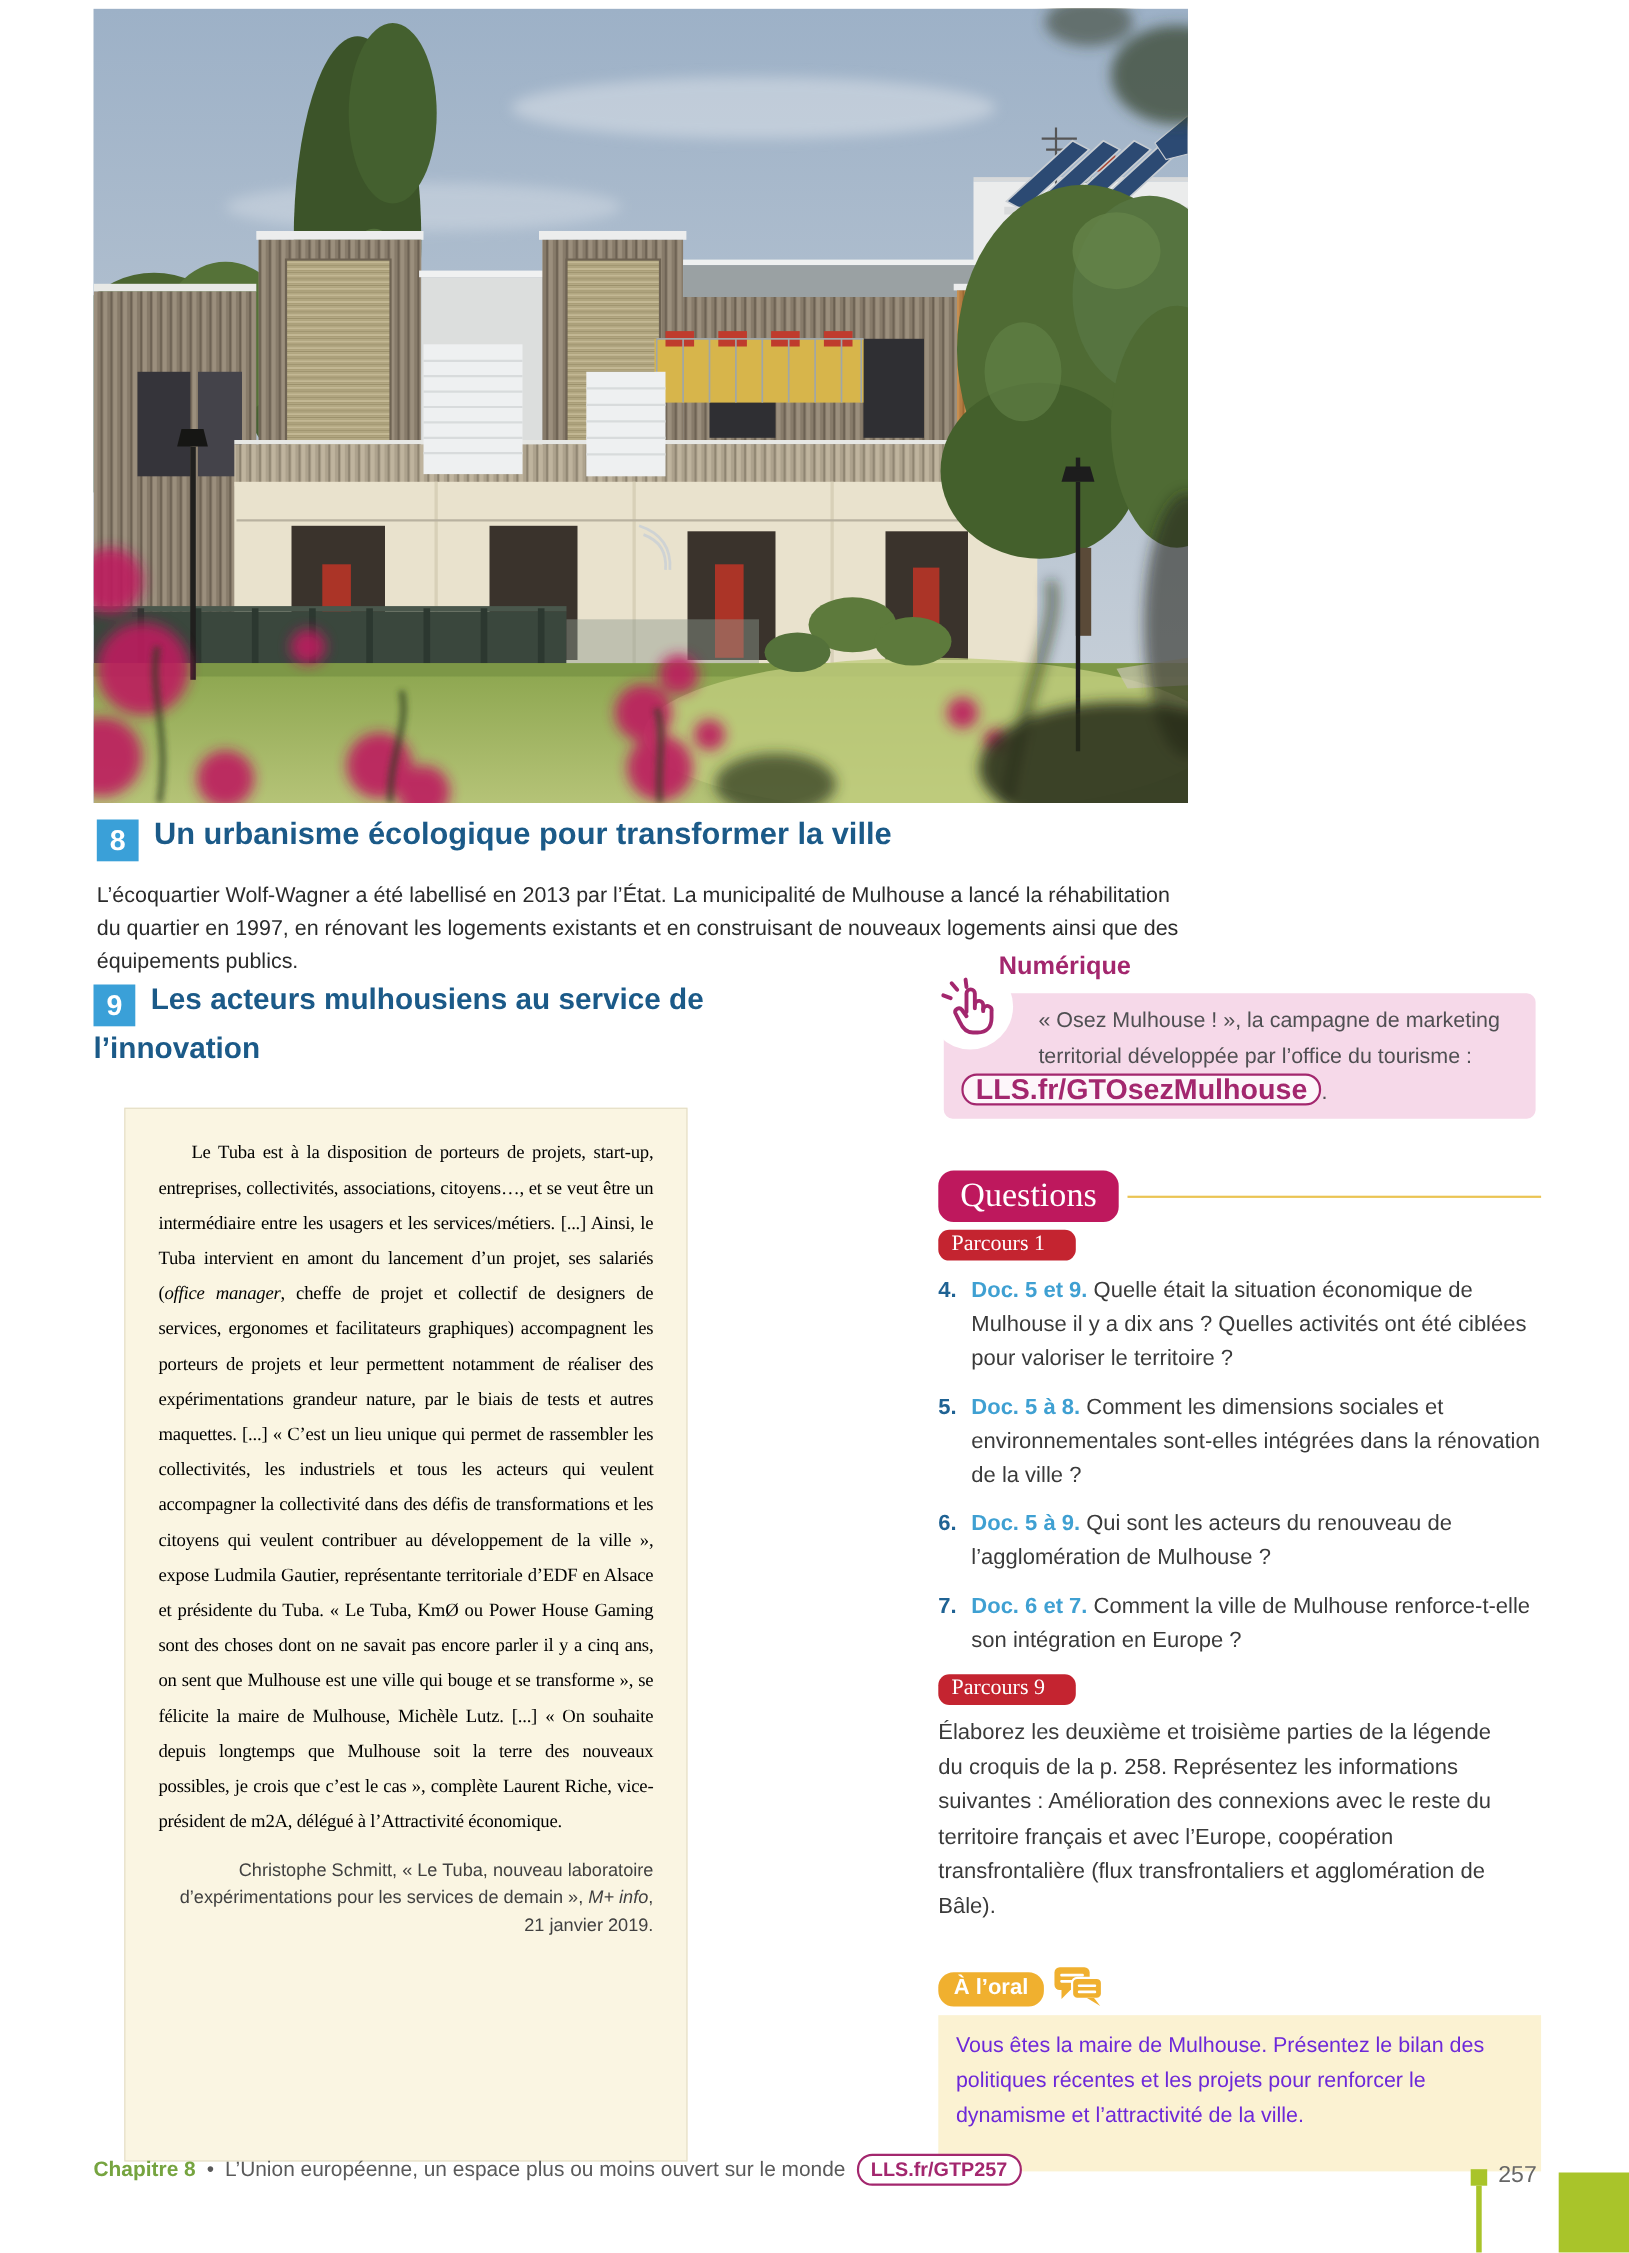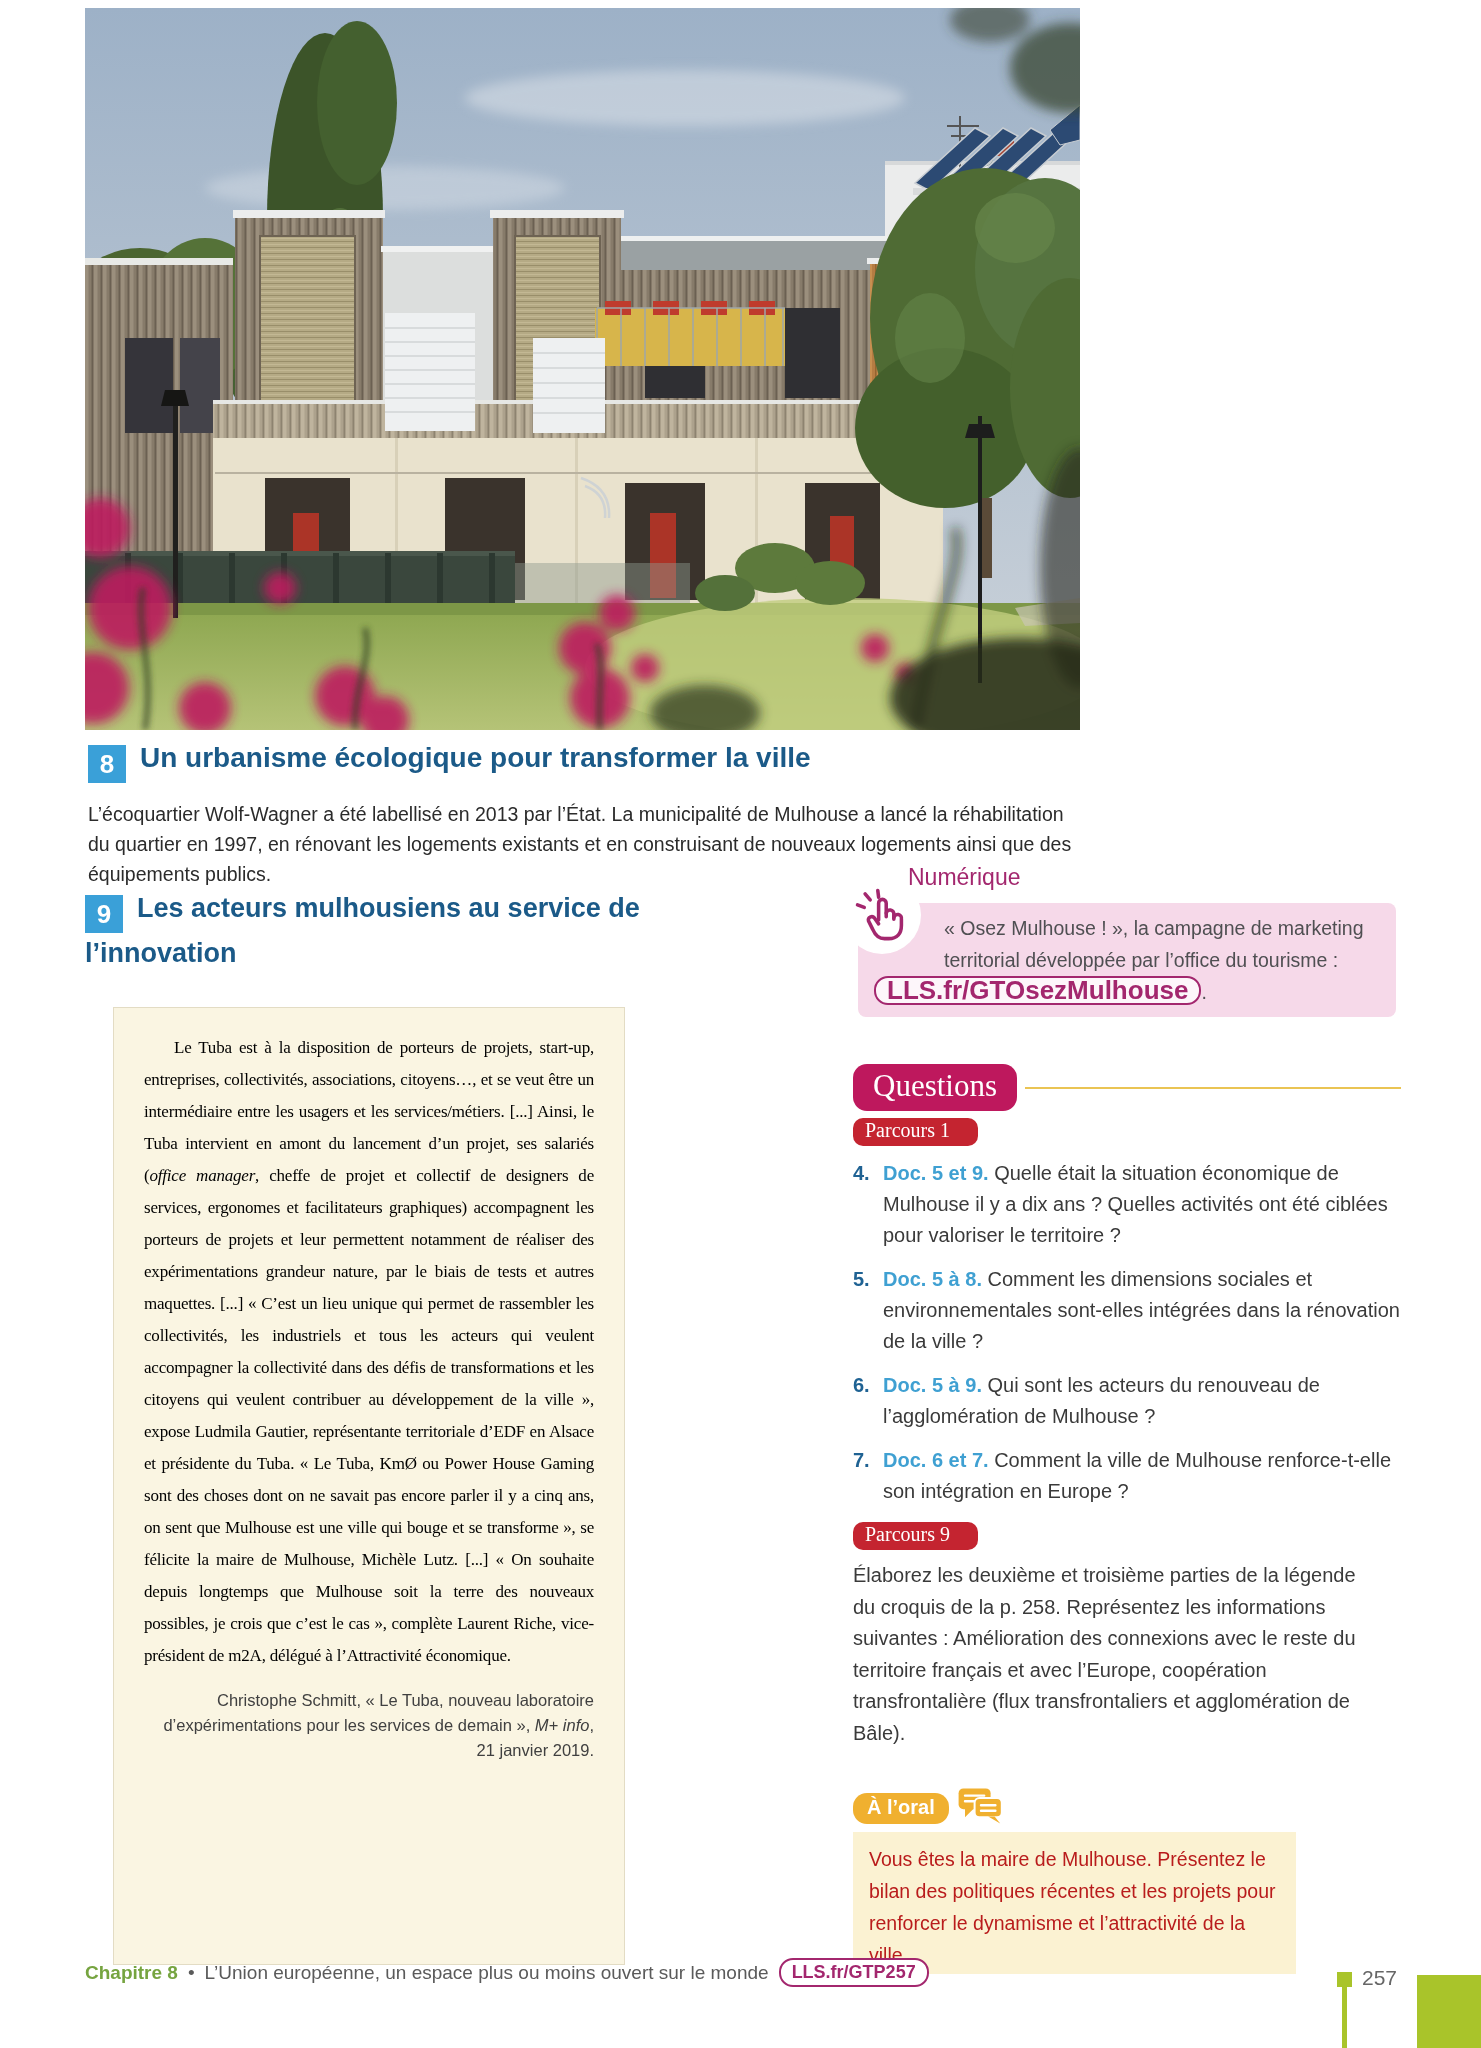--- a/index.html
+++ b/index.html
@@ -20,21 +20,21 @@
   
   .quote-box{left:113px;top:1007px;width:512px;height:958px;background:#faf5e2;
     border:1px solid #e3dcc4;box-sizing:border-box;padding:24px 30px 0 30px;overflow:hidden;}
   .quote-text{font-family:"Liberation Serif",serif;font-size:17px;line-height:32px;
     text-align:justify;text-indent:30px;color:#000000;letter-spacing:-0.2px;}
   .quote-text .it{font-style:italic;}
   .quote-source{margin-top:16px;text-align:right;font-size:16.5px;line-height:25px;color:#404040;}
   .quote-source .it{font-style:italic;}
 
   
-  .num-title{left:908px;top:864px;font-size:23px;font-weight:normal;color:#a3276e;}
+  .num-title{left:908px;top:864px;font-size:23px;font-weight:bold;color:#a3276e;}
   .num-icon{left:843px;top:876px;width:78px;height:78px;background:#fff;border-radius:50%;
     display:flex;align-items:center;justify-content:center;z-index:3;}
   .pink-box{left:858px;top:903px;width:538px;height:114px;background:#f6d9e9;border-radius:8px;
     box-sizing:border-box;padding:9px 16px;font-size:19.5px;line-height:32px;color:#4f4f52;z-index:2;}
   .pink-spacer{float:left;width:70px;height:36px;}
   .lls-badge{display:inline-block;border:2px solid #a3276e;border-radius:14px;background:#fdf6fa;
     color:#a3276e;font-weight:bold;font-size:26px;line-height:25px;padding:0 11px;}
 
   
   .q-header{left:853px;top:1064px;width:548px;display:flex;align-items:center;}
@@ -48,22 +48,22 @@
   .q-list{left:853px;top:1158px;width:552px;}
   .q-item{position:relative;padding-left:30px;margin-bottom:13px;font-size:20px;line-height:31px;color:#3a3a3a;}
   .q-num{position:absolute;left:0;top:0;font-weight:bold;color:#1f6293;}
   .q-docs{font-weight:bold;color:#3fa0d2;}
   .p2-text{left:853px;top:1560px;width:515px;font-size:20px;line-height:31.5px;color:#3a3a3a;}
 
   
   .oral-head{left:853px;top:1786px;display:flex;align-items:center;gap:8px;}
   .oral-pill{display:inline-block;background:#f0b02f;color:#fff;font-weight:bold;font-size:20px;
     padding:3px 14px 5px 14px;border-radius:14px;}
-  .oral-box{left:853px;top:1832px;width:443px;height:142px;background:#fbf2d2;box-sizing:border-box;
-    padding:11px 16px;font-size:19.5px;line-height:32px;color:#b91c1c;}
+  .oral-box{left:853px;top:1832px;width:548px;height:142px;background:#fbf2d2;box-sizing:border-box;
+    padding:11px 16px;font-size:19.5px;line-height:32px;color:#6d28d9;}
 
   
   .footer{left:85px;top:1958px;width:1247px;display:flex;align-items:center;
     gap:10px;font-size:19px;color:#5a5a5a;}
   .footer .chap{color:#76a440;font-weight:bold;}
   .footer .lls-badge{font-size:18px;background:#fff;}
   .pg-square{left:1337px;top:1972px;width:15px;height:15px;background:#a9c42a;}
   .pg-line{left:1342px;top:1987px;width:5px;height:61px;background:#a9c42a;}
   .pg-num{left:1362px;top:1966px;font-size:21px;color:#666;}
   .corner-green{left:1417px;top:1975px;width:64px;height:73px;background:#a9c42a;}

